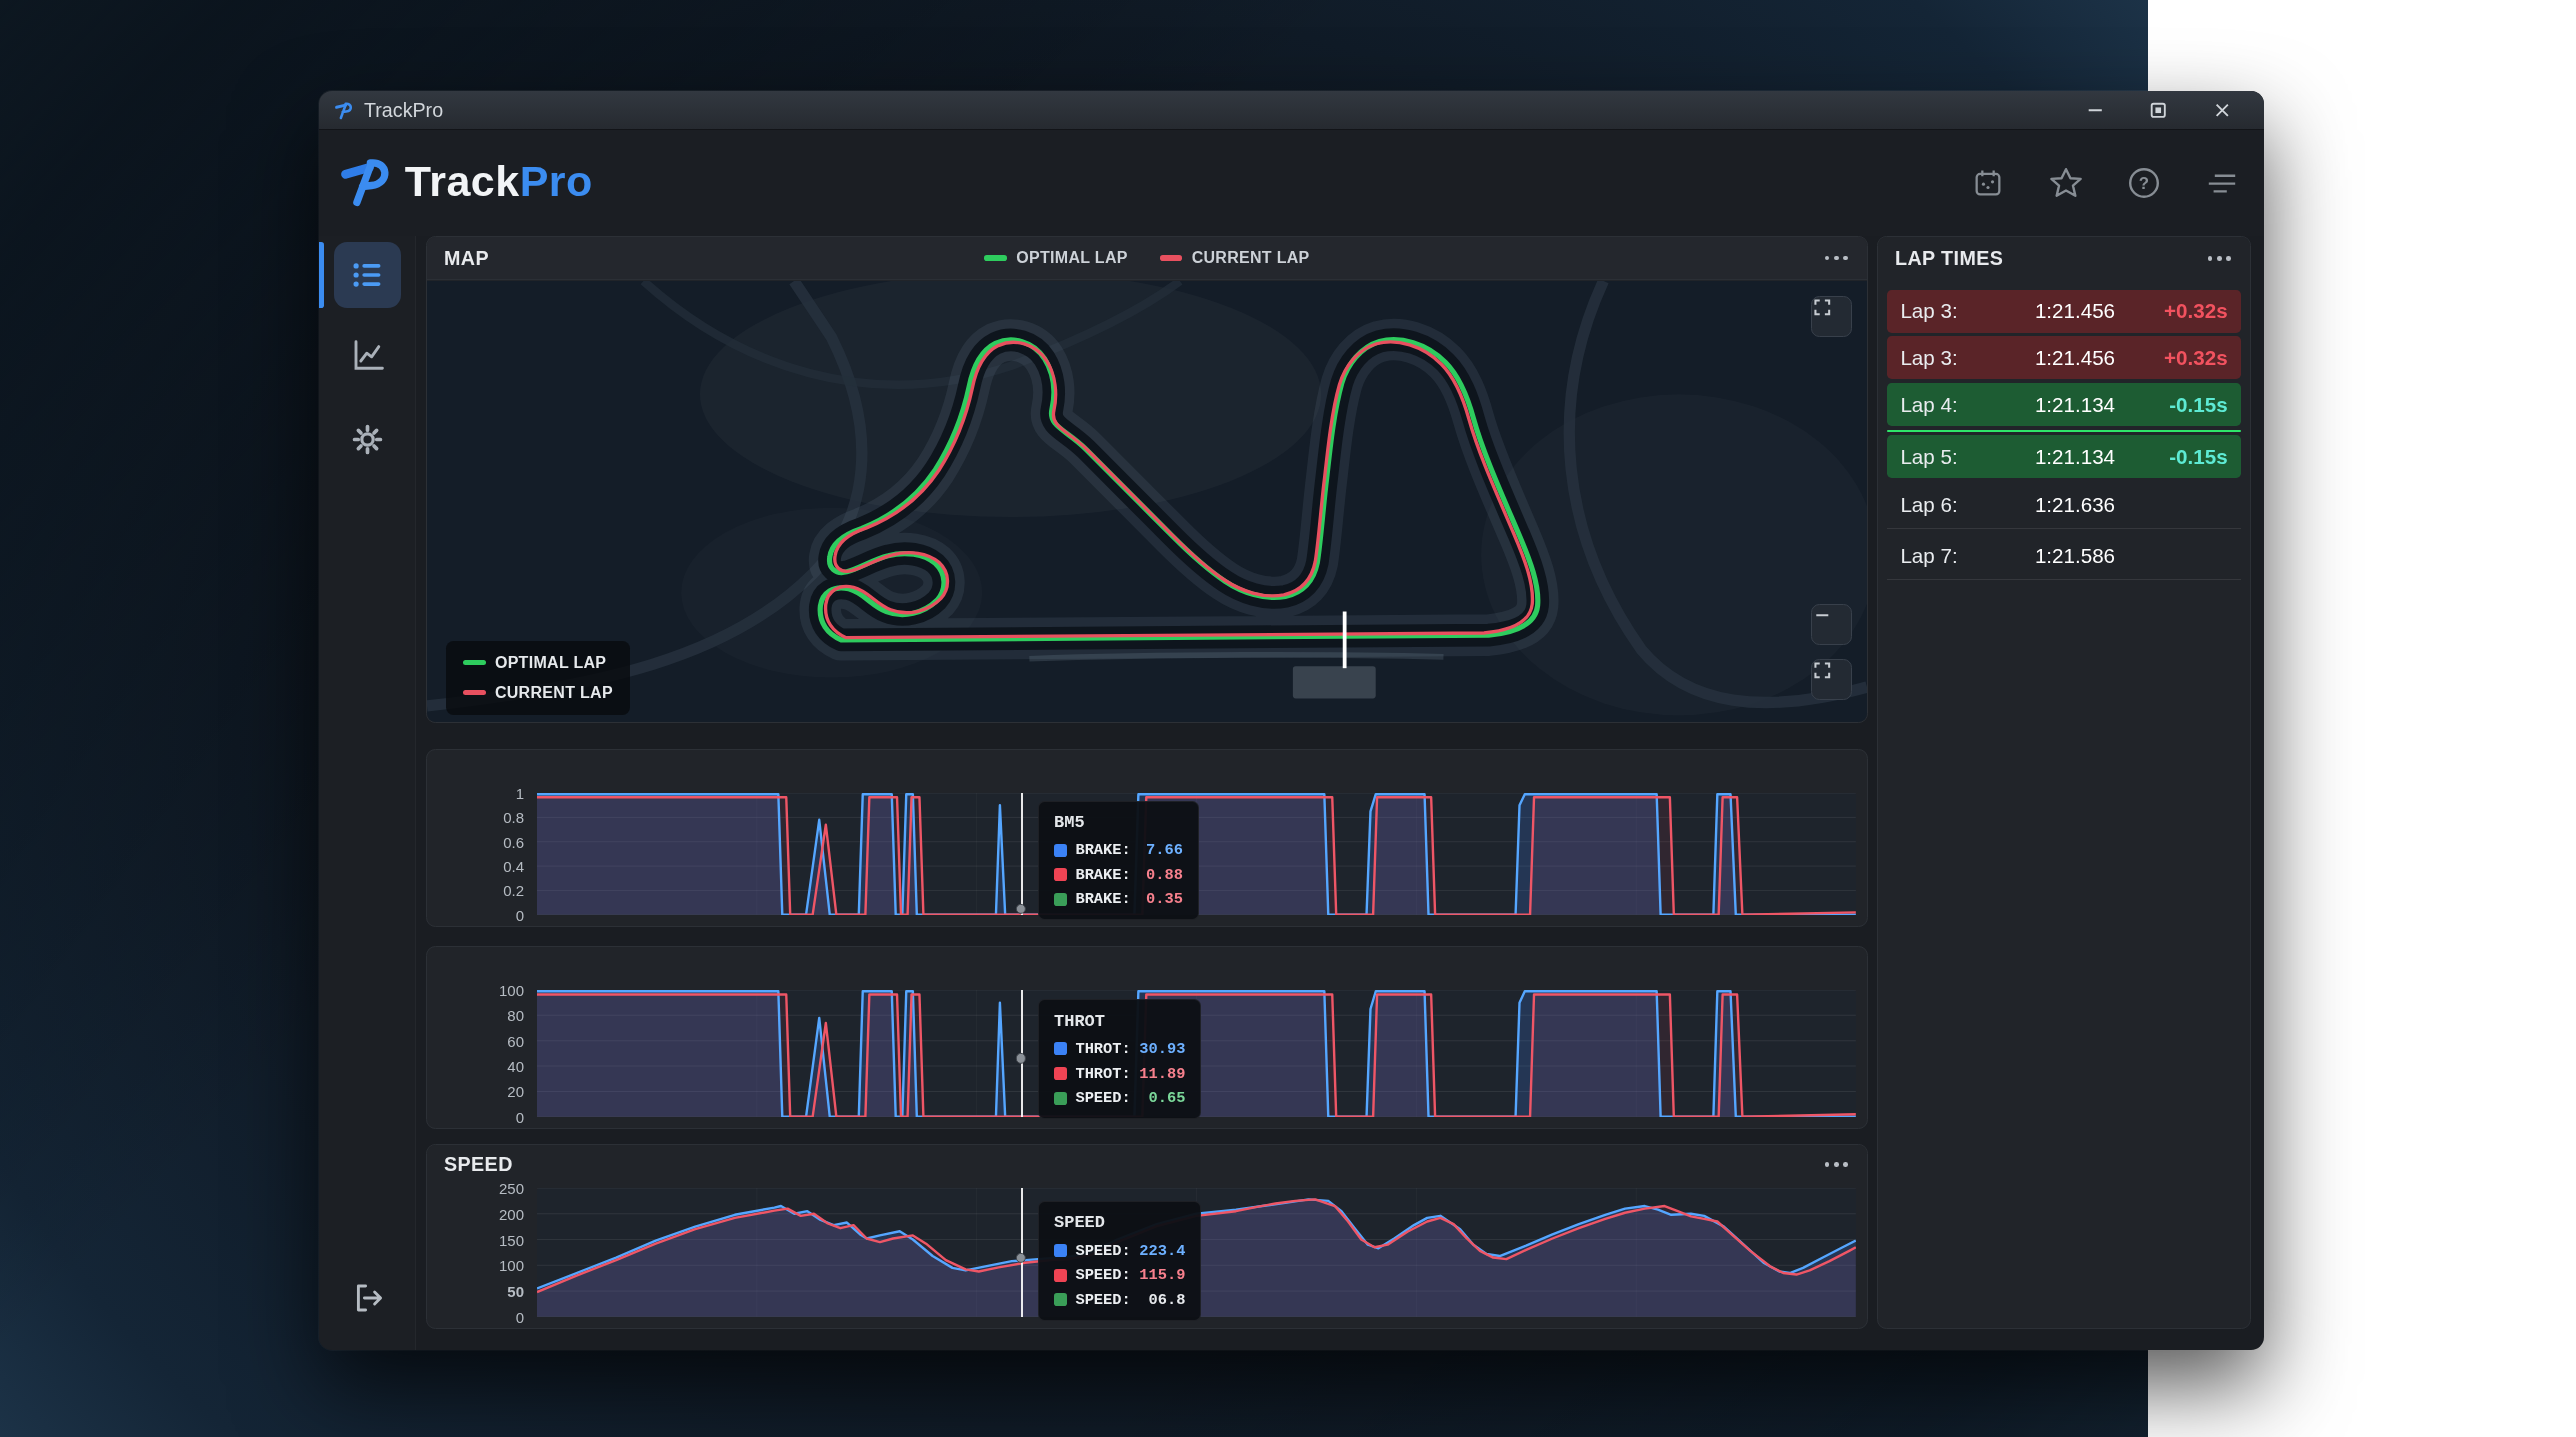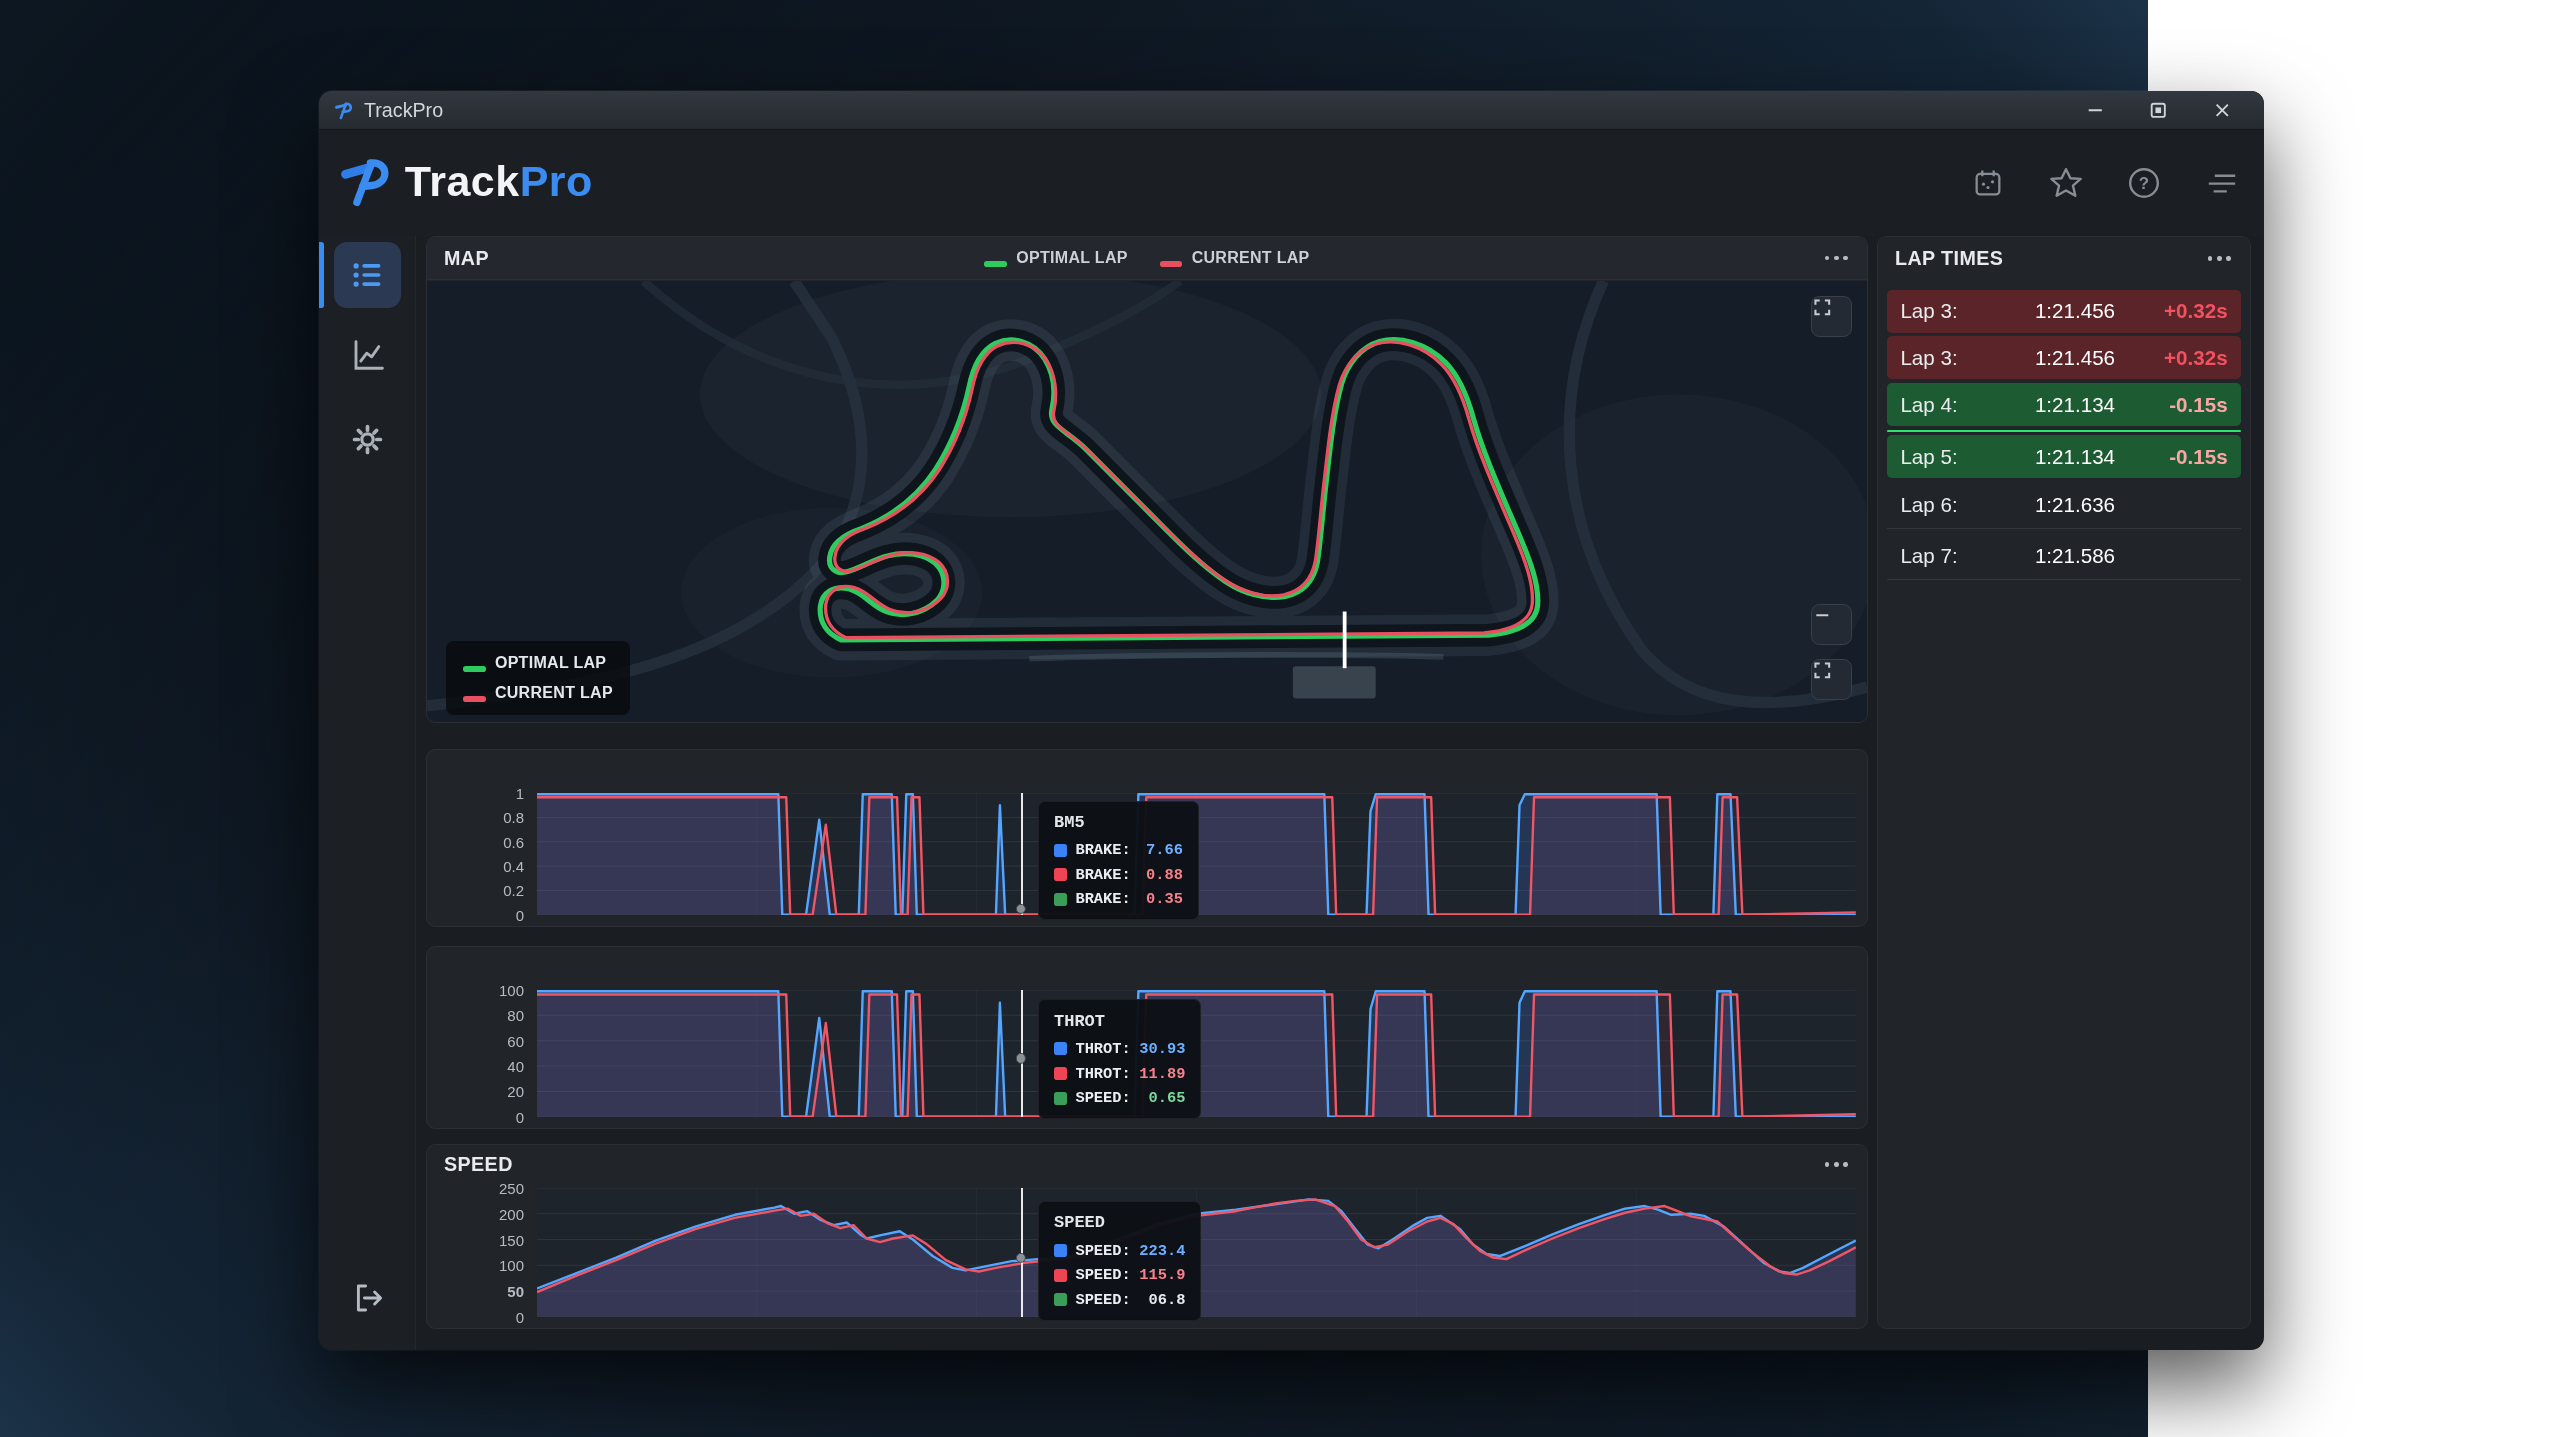--- a/index.html
+++ b/index.html
@@ -47,21 +47,21 @@
     position:absolute; background:#212429; border:0.9px solid #2c3036; border-radius:9.4px; overflow:hidden;
   }
   .panel-header {
     position:absolute; left:0; top:0; right:0; height:43px; background:#24272d;
     border-bottom:0.9px solid #2b2f35; display:flex; align-items:center; padding:0 17px;
   }
   .panel-title { color:#e8eaed; font-size:19.7px; font-weight:bold; letter-spacing:0.4px; }
   .dots { margin-left:auto; display:flex; gap:4.7px; padding:7.5px 1.9px; }
   .dots i { width:4.7px; height:4.7px; border-radius:50%; background:#b9bec5; }
   .legend-center { position:absolute; left:0; right:0; display:flex; justify-content:center; gap:32px; pointer-events:none; }
-  .legend-item { display:flex; align-items:flex-end; gap:9.4px; color:#ccd1d7; font-size:16px; font-weight:bold; letter-spacing:0.3px; }
+  .legend-item { display:flex; align-items:center; gap:9.4px; color:#ccd1d7; font-size:16px; font-weight:bold; letter-spacing:0.3px; }
   .dash { width:22.5px; height:5.6px; border-radius:2.8px; }
   .dash.green { background:#2ecc5e; } .dash.red { background:#e8505f; } .dash.blue { background:#4da0f5; }
   
   #map-panel { left:107px; top:0; width:1442px; height:487px; }
   .map-canvas { position:absolute; left:0; top:44px; right:0; bottom:0; background:#141d28; }
   .map-canvas svg { position:absolute; inset:0; }
   .map-ctrl { position:absolute; width:41px; height:41px; background:#232a33; border:0.9px solid #38404b; border-radius:8.4px; display:flex; align-items:center; justify-content:center; }
   .map-ctrl svg { stroke:#c8cdd3; stroke-width:2.4; fill:none; }
   .map-overlay-legend {
     position:absolute; left:19px; bottom:7.5px; background:rgba(9,11,15,.82); border-radius:7.5px;
@@ -103,21 +103,21 @@
   .lap-row {
     height:43px; margin-top:3.7px; border-radius:4.7px; display:grid;
     grid-template-columns:112px 1fr 90px; align-items:center; padding:0 13px;
     color:#e9ecef; font-size:20.6px;
   }
   .lap-row .time { justify-self:center; color:#ffffff; }
   .lap-row .delta { justify-self:end; font-weight:bold; }
   .lap-row.slower { background:#5a2428; }
   .lap-row.slower .delta { color:#f2525f; }
   .lap-row.faster { background:#1d5c33; }
-  .lap-row.faster .delta { color:#fca5a5; }
+  .lap-row.faster .delta { color:#5eead4; }
   .lap-row.neutral { background:transparent; height:47px; border-bottom:0.9px solid rgba(255,255,255,.09); border-radius:0; }
   .green-divider { height:1.9px; background:#2ee56a; margin-top:3.7px; border-radius:0.9px; }
 </style>
 </head>
 <body>
 
 <div class="desktop">
   <div class="window">
 
     <div class="titlebar">

